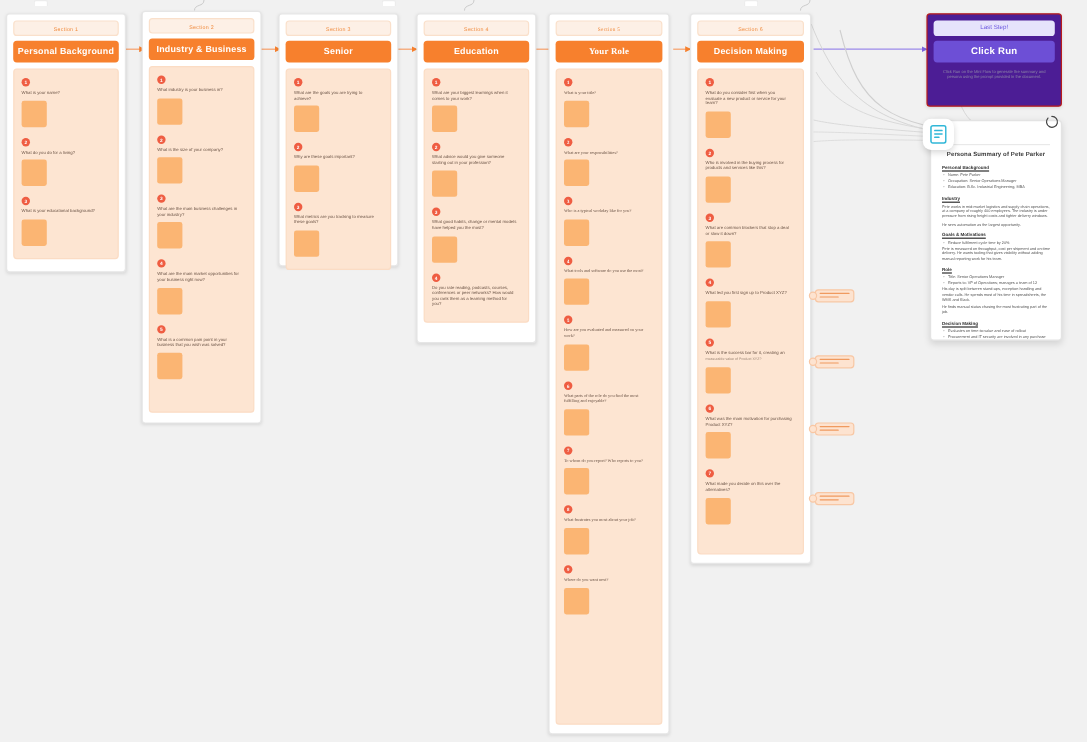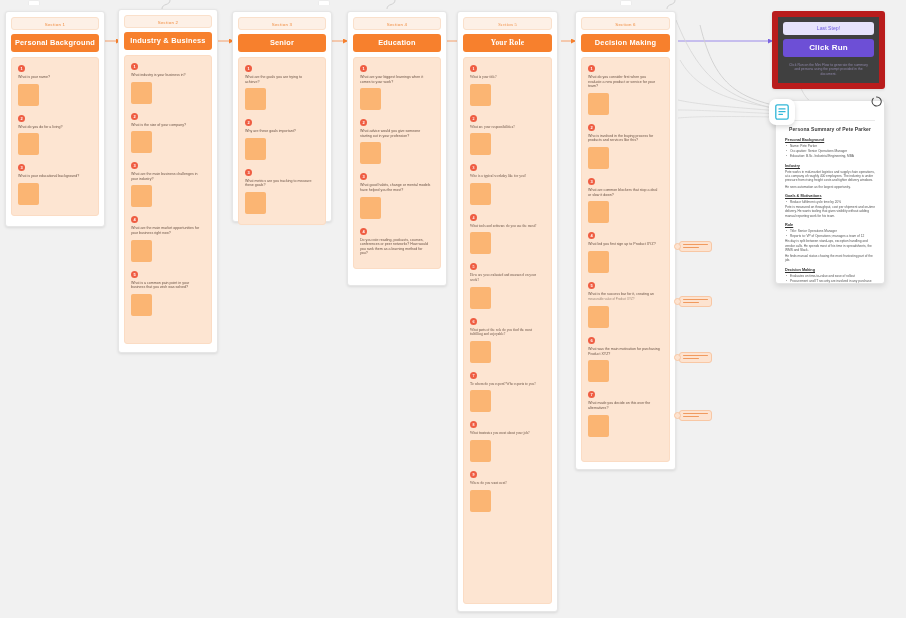--- a/index.html
+++ b/index.html
@@ -100,22 +100,22 @@
   .callout .l2{width:62%;}
   .callout .pin{
     position:absolute;left:-6px;top:1px;
     width:5px;height:5px;border-radius:50%;
     background:#fde3d0;border:1px solid #f8c7a4;
   }
 
   
   .card-purple{
     position:absolute;
-    background:#404040;
-    border:6px solid #b91c1c;
+    background:#4c1d95;
+    border:1px solid #b91c1c;
     border-radius:3px;
     box-shadow:0 1px 3px rgba(0,0,0,0.10);
     box-sizing:border-box;
     padding:5px 5px 7px 5px;
   }
   .p-label{
     height:13px;line-height:13px;
     background:#e6e3fb;
     border-radius:3px;
     color:#6d5ae0;

